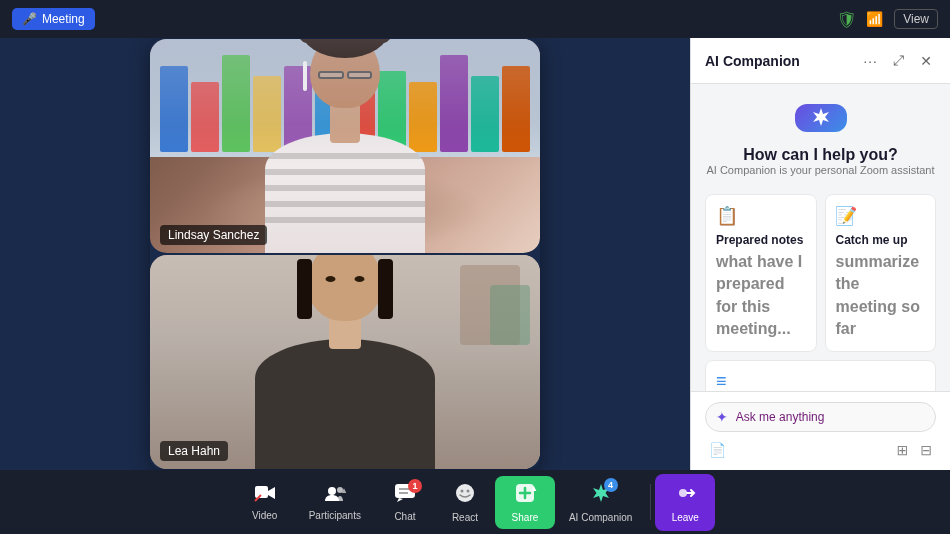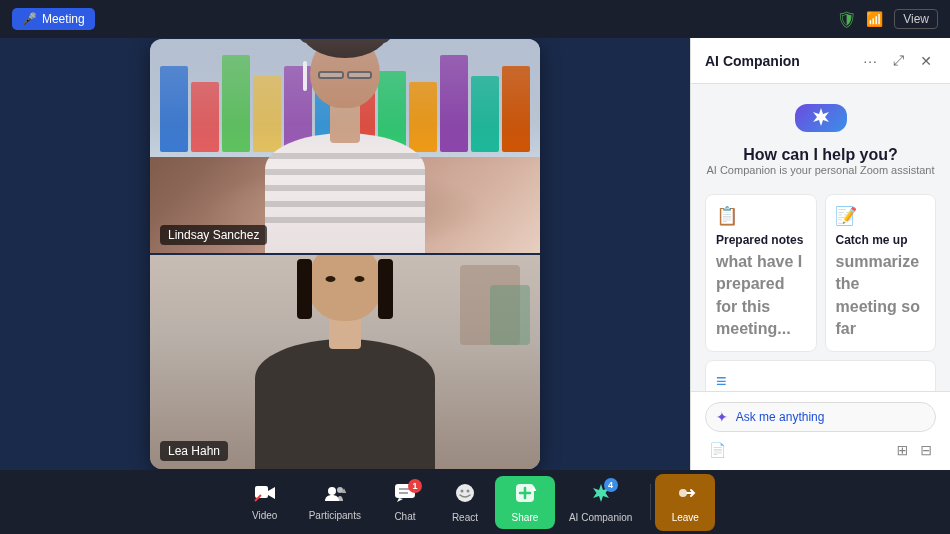--- a/index.html
+++ b/index.html
@@ -94,20 +94,21 @@
       display: flex;
       flex-direction: column;
       border-radius: 12px;
       overflow: hidden;
       box-shadow: 0 4px 20px rgba(0,0,0,0.4);
     }
     .video-cell {
       flex: 1;
       position: relative;
       overflow: hidden;
+      border-radius: 17px;
     }
     .video-cell:first-child {
       border-bottom: 2px solid #1a2a4a;
     }
     
     .video-top {
       background: linear-gradient(135deg, #6b4c3b 0%, #8b6555 30%, #c49a8a 60%, #d4b0a0 80%, #e8cfc0 100%);
       position: relative;
     }
     .video-top::before {
@@ -268,21 +269,21 @@
       align-items: center;
       gap: 8px;
       padding: 6px 10px;
       border: 1px solid #ddd;
       border-radius: 20px;
       background: #f9f9f9;
     }
     .ai-input-icon { color: #6b4de0; font-size: 14px; }
     .ai-input-placeholder {
       font-size: 12px;
-      color: #1d4ed8;
+      color: #701a75;
       flex: 1;
     }
     .ai-footer-actions {
       display: flex;
       justify-content: space-between;
       margin-top: 8px;
       padding: 0 2px;
     }
     .ai-footer-btn {
       background: none;
@@ -346,21 +347,21 @@
       font-size: 8px;
       color: #aaa;
     }
     .toolbar-divider {
       width: 1px;
       height: 36px;
       background: rgba(255,255,255,0.15);
       margin: 0 4px;
     }
     .leave-btn {
-      background: #a16207;
+      background: #6d28d9;
       border-radius: 8px;
       padding: 8px 16px;
     }
     .leave-btn .toolbar-label { color: white; }
     .ai-companion-btn .toolbar-icon { color: #4ae0b0; }
     .share-btn-wrap {
       background: #2ecc71;
       border-radius: 8px;
       padding: 6px 10px;
     }

